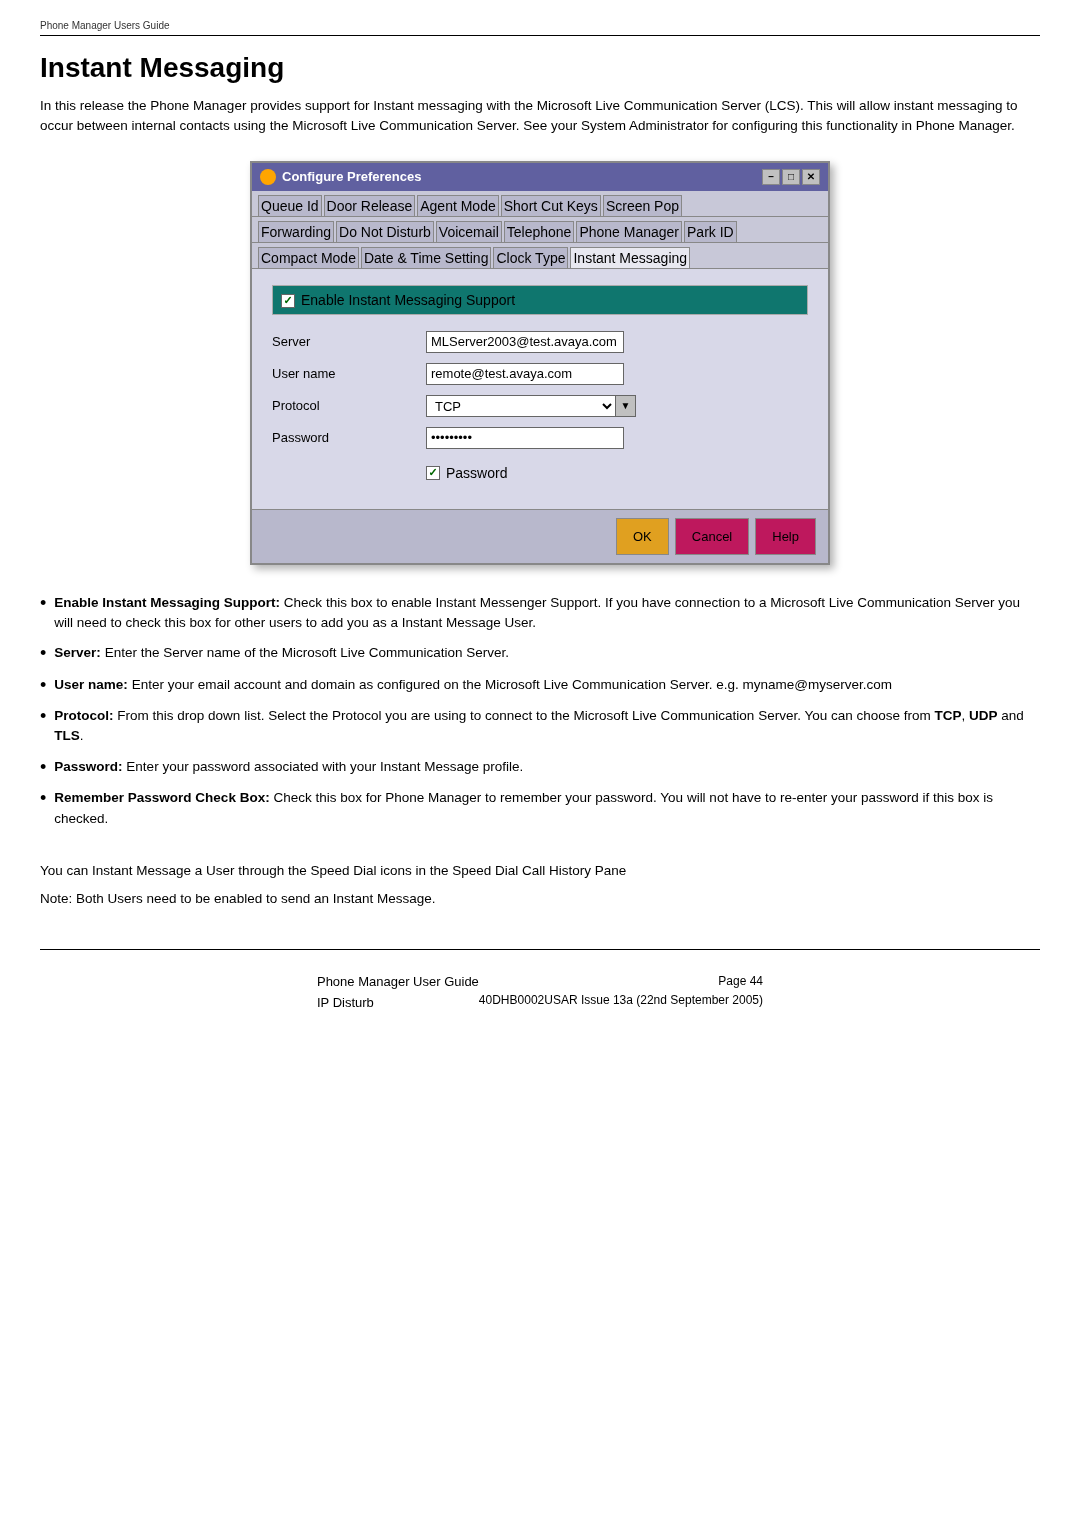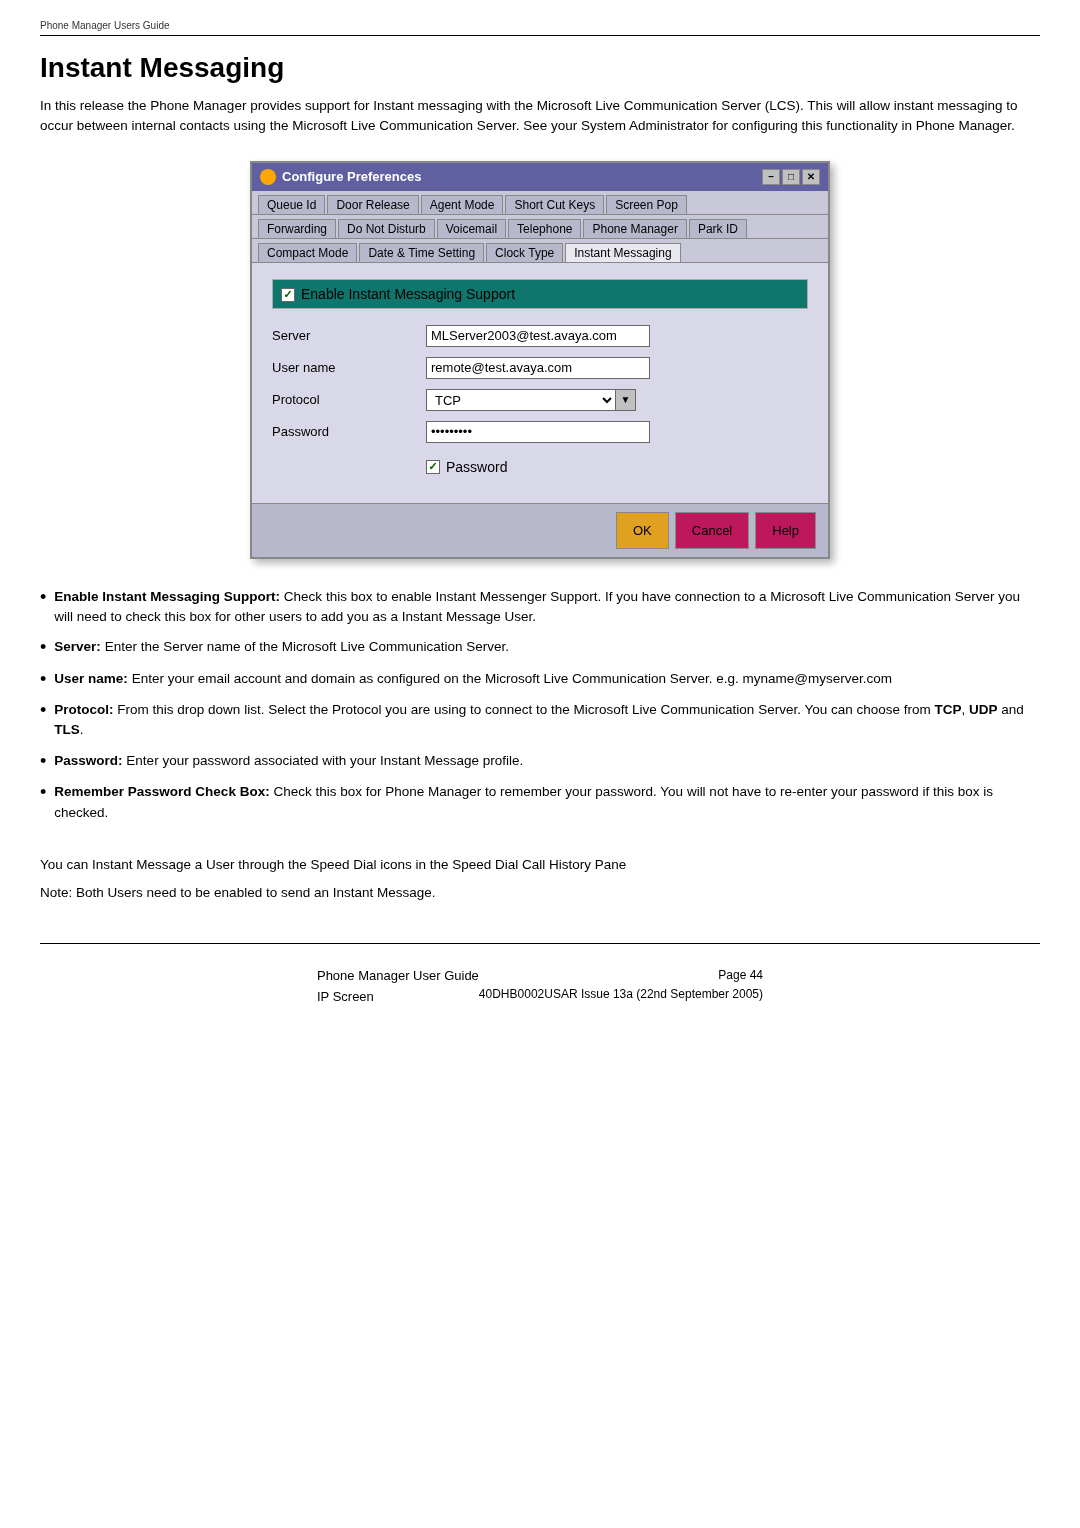--- a/index.html
+++ b/index.html
@@ -86,22 +86,22 @@
     }
     .dialog-tabs-row {
       background: #c8c8d8;
       padding: 4px 6px 0 6px;
       display: flex;
       flex-wrap: wrap;
       gap: 2px;
       border-bottom: 1px solid #888;
     }
     .tab-btn {
-      font-size: 12px;
-      padding: 2px 8px;
+      font-size: 14px;
+      padding: 2px 2px;
       background: #b8b8cc;
       border: 1px solid #888;
       border-bottom: none;
       cursor: pointer;
       color: #000;
       white-space: nowrap;
     }
     .tab-btn.active {
       background: #e8e8f0;
       font-weight: normal;
@@ -145,21 +145,21 @@
     .form-label {
       font-size: 13px;
       color: #000;
     }
     .form-input {
       background: #fff;
       border: 1px solid #666;
       padding: 2px 4px;
       font-size: 13px;
       height: 22px;
-      width: 224px;
+      width: 198px;
     }
     .form-select-wrapper {
       display: flex;
       align-items: center;
       gap: 0;
     }
     .form-select {
       background: #fff;
       border: 1px solid #666;
       padding: 2px 4px;
@@ -400,19 +400,19 @@
   </div>
 
 </div>
 
 <p class="note-line">You can Instant Message a User through the Speed Dial icons in the Speed Dial Call History Pane</p>
 <p class="note-line">Note: Both Users need to be enabled to send an Instant Message.</p>
 
 <div class="page-footer">
   <div class="footer-left">
     <div>Phone Manager User Guide</div>
-    <div>IP Screen</div>
+    <div>IP Disturb</div>
   </div>
   <div class="footer-right">
     <div>Page 44</div>
     <div>40DHB0002USAR Issue 13a (22nd September 2005)</div>
   </div>
 </div>
 
 </body></html>

